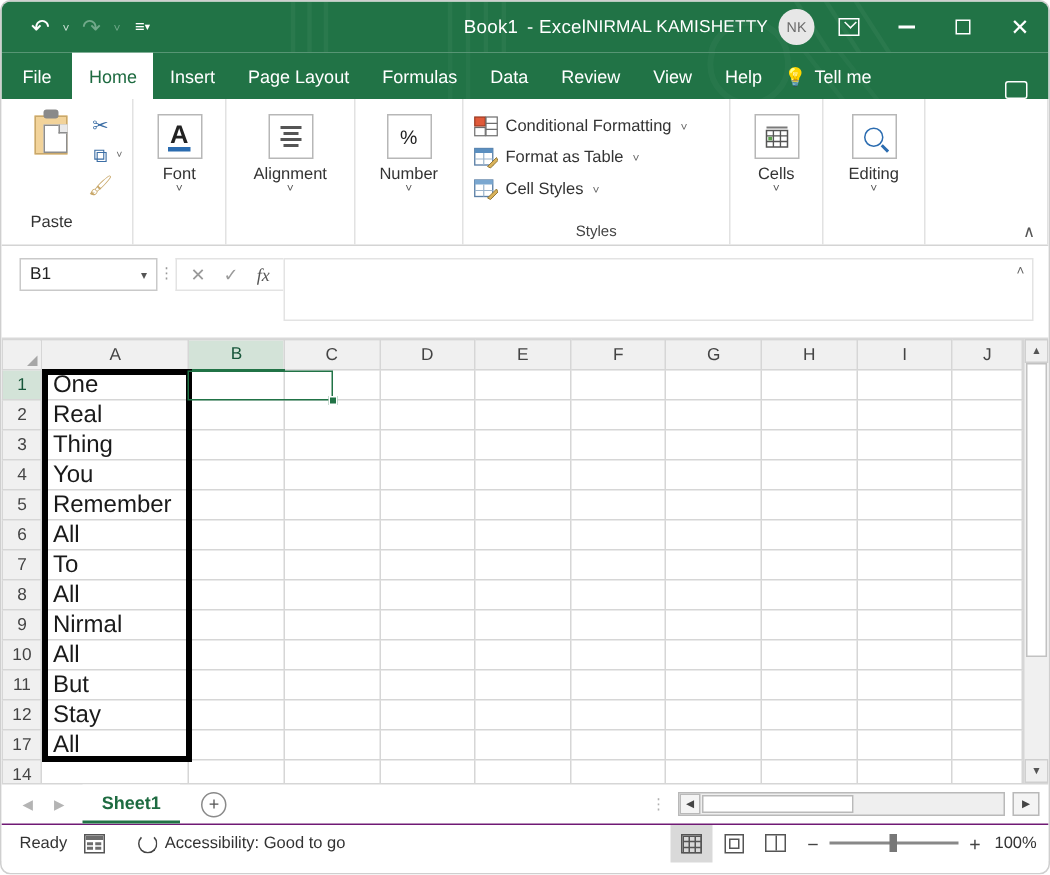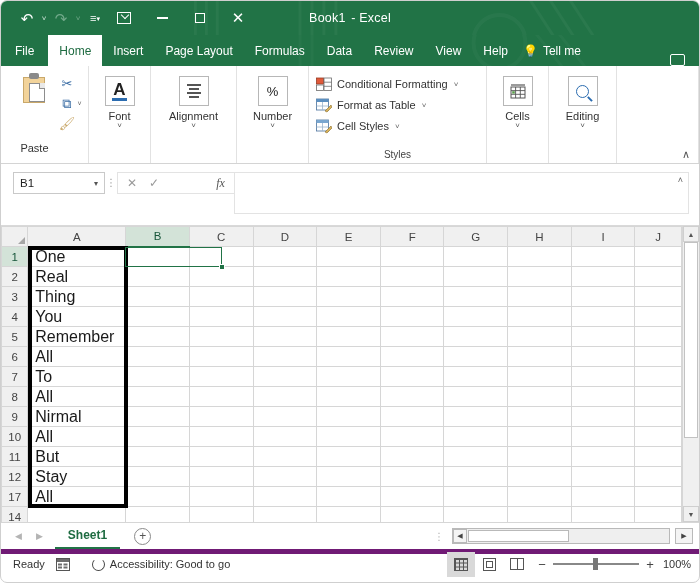--- a/index.html
+++ b/index.html
@@ -203,21 +203,21 @@
   }
   .namebox .nb-caret { margin-left: auto; font-size: 8px; color: #555; }
   .fb-dots { width: 12px; text-align: center; color: #999; font-size: 10px; line-height: 22px; letter-spacing:0; }
   .fb-btns {
     display: flex; align-items: center; gap: 12px;
     height: 22px; padding: 0 9px;
     border: 1px solid #e3e3e3; border-right: none;
     color: #9a9a9a; font-size: 12px;
     background: #fff;
   }
-  .fx { font-style: italic; font-size: 12px; color: #555; font-family: "Liberation Serif", serif; margin-left: 45px;}
+  .fx { font-style: italic; font-size: 12px; color: #555; font-family: "Liberation Serif", serif;}
   .fb-input {
     flex: 1; height: 42px;
     border: 1px solid #e3e3e3;
     background: #fff;
     display: flex; align-items: flex-start;
     padding: 3px 6px;
     font-size: 12px; color: #222;
     position: relative;
   }
   .fb-expand { position: absolute; right: 5px; top: 2px; font-size: 9px; color: #666; }
@@ -312,21 +312,21 @@
     display: flex; align-items: center; margin-right: 5px;
   }
   .hs-btn { width: 14px; height: 14px; display:flex;align-items:center;justify-content:center;font-size:7px;color:#444;border:1px solid #b9b9b9;background:#f4f4f4;}
   .hs-thumb { flex: 1; height: 12px; background: #fff; border: 1px solid #b9b9b9; margin: 0 1px; max-width: 160px;}
   .hs-rest { flex: 1; }
   .hs-right { width: 18px; height: 16px; border: 1px solid #b9b9b9; background:#f4f4f4; display:flex;align-items:center;justify-content:center;font-size:7px;color:#444;margin-right:6px;}
 
   
   .statusbar {
     height: 25px; background: #fff;
-    border-top: 5px solid #701a75;
+    border-top: 1px solid #701a75;
     display: flex; align-items: center;
     font-size: 11px; color: #333;
     padding-left: 12px;
   }
   .st-ready { margin-right: 11px; }
   .st-ico { width: 14px; height: 13px; border: 1.2px solid #555; margin-right: 10px; position:relative;}
   .st-access { display: flex; align-items: center; gap: 5px; padding-left: 12px; }
   .access-ico { width: 13px; height: 13px; border: 1.3px solid #444; border-radius: 50%; border-top-color: transparent; position:relative;}
   .views { margin-left: auto; display: flex; align-items: center; }
   .vbtn { width: 28px; height: 25px; display:flex;align-items:center;justify-content:center;}
@@ -371,20 +371,24 @@
       <div class="qat-caret dim">˅</div>
       <div class="qat-btn" style="font-size:11px;">≡<span style="font-size:7px;">▾</span></div>
     </div>
 
     <div class="title-text">
       <span class="book">Book1</span>
       <span>-</span>
       <span>Excel</span>
     </div>
 
+    <div class="acct">
+      <span class="acct-name">NIRMAL KAMISHETTY</span>
+      <span class="avatar">NK</span>
+    </div>
     <div class="wbtn">
       <span class="ribbon-icon-box"></span>
     </div>
     <div class="wbtn">
       <span class="min-ico"></span>
     </div>
     <div class="wbtn">
       <span class="max-ico"></span>
     </div>
     <div class="wbtn">

